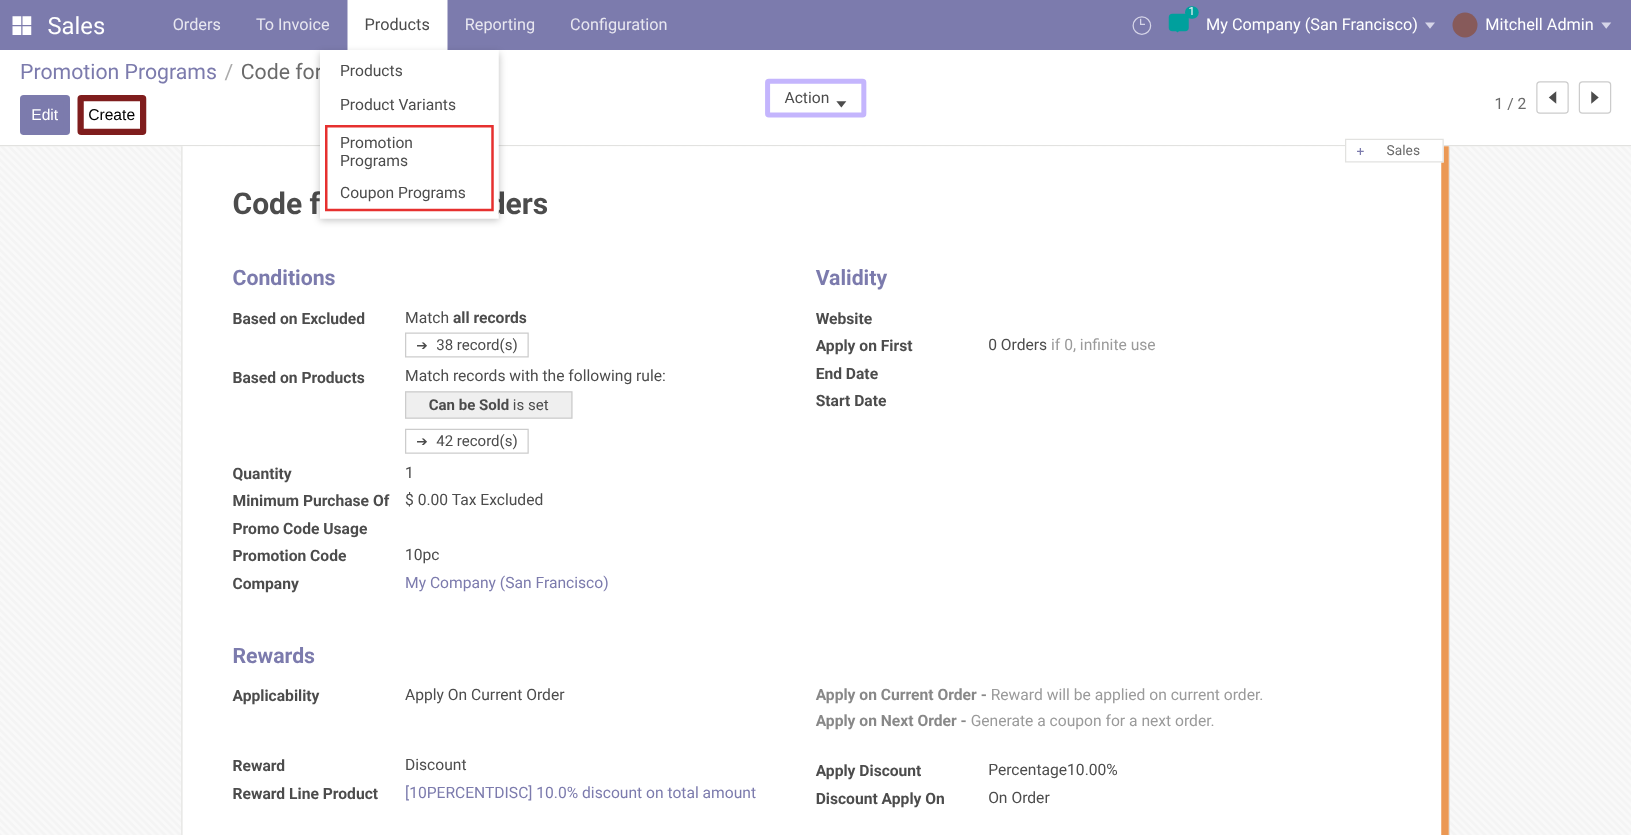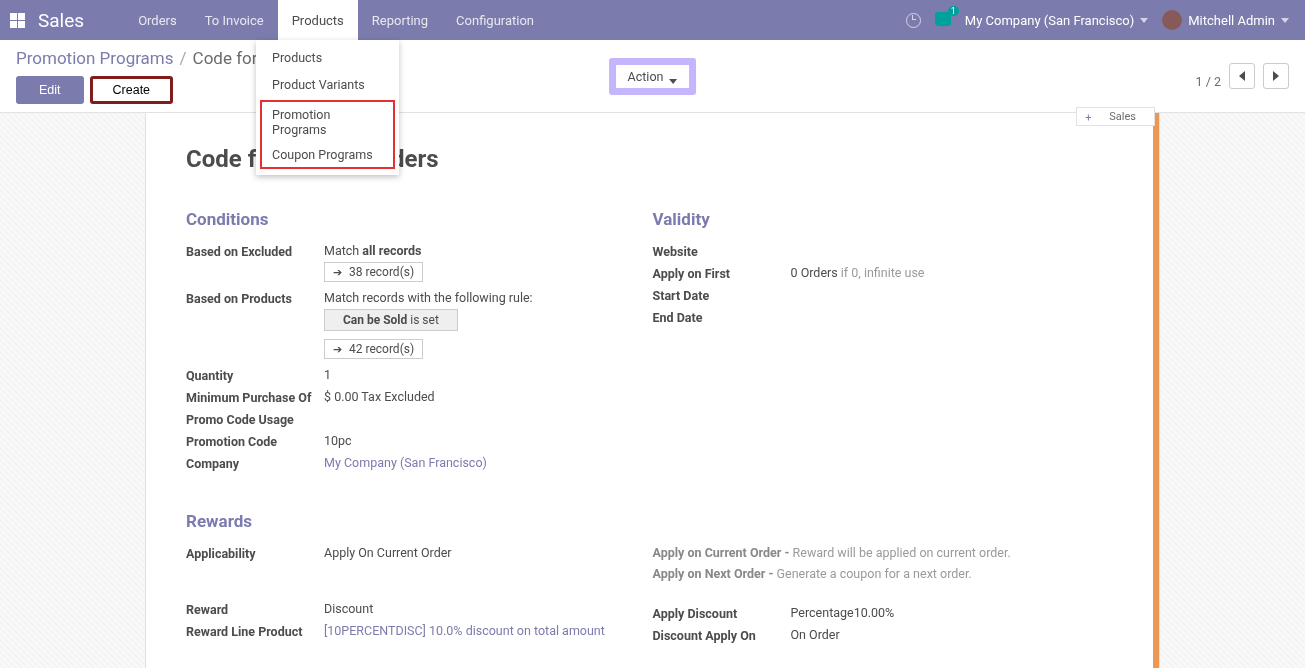--- a/index.html
+++ b/index.html
@@ -25,24 +25,24 @@
 .dropdown-menu { position: absolute; top: 40px; left: 256px; background: #fff; box-shadow: 0 2px 6px rgba(0,0,0,0.25); width: 143px; z-index: 100; padding: 4px 0; }
 .dropdown-item { padding: 6px 16px; cursor: pointer; color: #4c4c4c; font-size: 12.5px; }
 .highlight-box { border: 2px solid #e6302f; margin: 2px 4px; padding: 0 0; }
 .highlight-box .dropdown-item { padding: 5px 10px; }
 .sub-bar { background: #fff; border-bottom: 1px solid #e2e2e0; padding: 8px 16px; display: flex; align-items: center; }
 .breadcrumb-wrap { display:flex; flex-direction: column; gap:10px; }
 .breadcrumb { font-size: 17px; color: #7c7bad; display: flex; gap: 6px; align-items: center; }
 .breadcrumb .current { color: #6b6b6b; }
 .breadcrumb .sep { color: #aaa; }
 .btn-group { display: flex; gap: 6px; margin-top:-2px;}
-.btn { border: 3px solid #7f1d1d; background: #fff; padding: 4px 20px; border-radius: 3px; font-size: 12.5px; cursor: pointer; }
+.btn { border: 5px solid #7f1d1d; background: #fff; padding: 4px 4px; border-radius: 3px; font-size: 12.5px; cursor: pointer; }
 .btn.primary { background: #7c7bad; border-color: #7c7bad; color: #fff; }
 .action-wrap { position: absolute; left: 50%; transform: translateX(-50%); }
-.action-btn { border:7px solid #c4b5fd; background:#fff; padding:4px 12px; border-radius:3px; cursor:pointer; display:flex; align-items:flex-end; gap:6px; font-size:12.5px;}
+.action-btn { border:4px solid #c4b5fd; background:#fff; padding:4px 12px; border-radius:3px; cursor:pointer; display:flex; align-items:flex-end; gap:6px; font-size:12.5px;}
 .pager-wrap { margin-left: auto; display:flex; align-items:flex-end; gap:8px; font-size:12.5px; color:#6b6b6b;}
 .pager-btn { width:26px; height:26px; border:1px solid #ccc; background:#fff; border-radius:3px; display:flex; align-items:center; justify-content:center; cursor:pointer;}
 .chevron { width:0;height:0; border-top:5px solid transparent; border-bottom:5px solid transparent;}
 .chevron.left { border-right:6px solid #4c4c4c; }
 .chevron.right { border-left:6px solid #4c4c4c; }
 .diag-bg { background-color: #f9f9f9; background-image: linear-gradient(45deg,#f4f4f4 25%,transparent 25%,transparent 50%,#f4f4f4 50%,#f4f4f4 75%,transparent 75%,transparent); background-size: 6px 6px; padding: 0 0 0 0; }
 .sheet { max-width: 1015px; margin: 0 auto; background: #fff; border:1px solid #e2e2e0; border-top:none; padding: 22px 40px 40px 40px; position: relative; }
 .sheet-ribbon { position:absolute; top:0; right:0; width:6px; height:100%; background:#eb9854;}
 .stat-box { position:absolute; top:-6px; right:4px; border:1px solid #e2e2e0; padding:2px 18px 2px 32px; background:#fff; font-size:11px; color:#6b6b6b; display:flex; align-items:center; gap:0px;}
 .stat-plus { position:absolute; left:8px; top:3px; color:#7c7bad; font-size:11px;}
@@ -197,27 +197,27 @@
           <div class="label">Website</div>
           <div class="value"></div>
         </div>
         <div class="row">
           <div class="label">Apply on First</div>
           <div class="value">
             <span>0 Orders</span><span class="muted"> if 0, infinite use</span>
           </div>
         </div>
         <div class="row">
+          <div class="label">End Date</div>
+          <div class="value"></div>
+        </div>
+        <div class="row">
           <div class="label">Start Date</div>
           <div class="value"></div>
         </div>
-        <div class="row">
-          <div class="label">End Date</div>
-          <div class="value"></div>
-        </div>
       </div>
     </div>
 
     <div class="row-spacer"></div>
 
     <h2 class="section">Rewards</h2>
     <div class="form-cols">
       <div class="col">
         <div class="row">
           <div class="label">Applicability</div>

